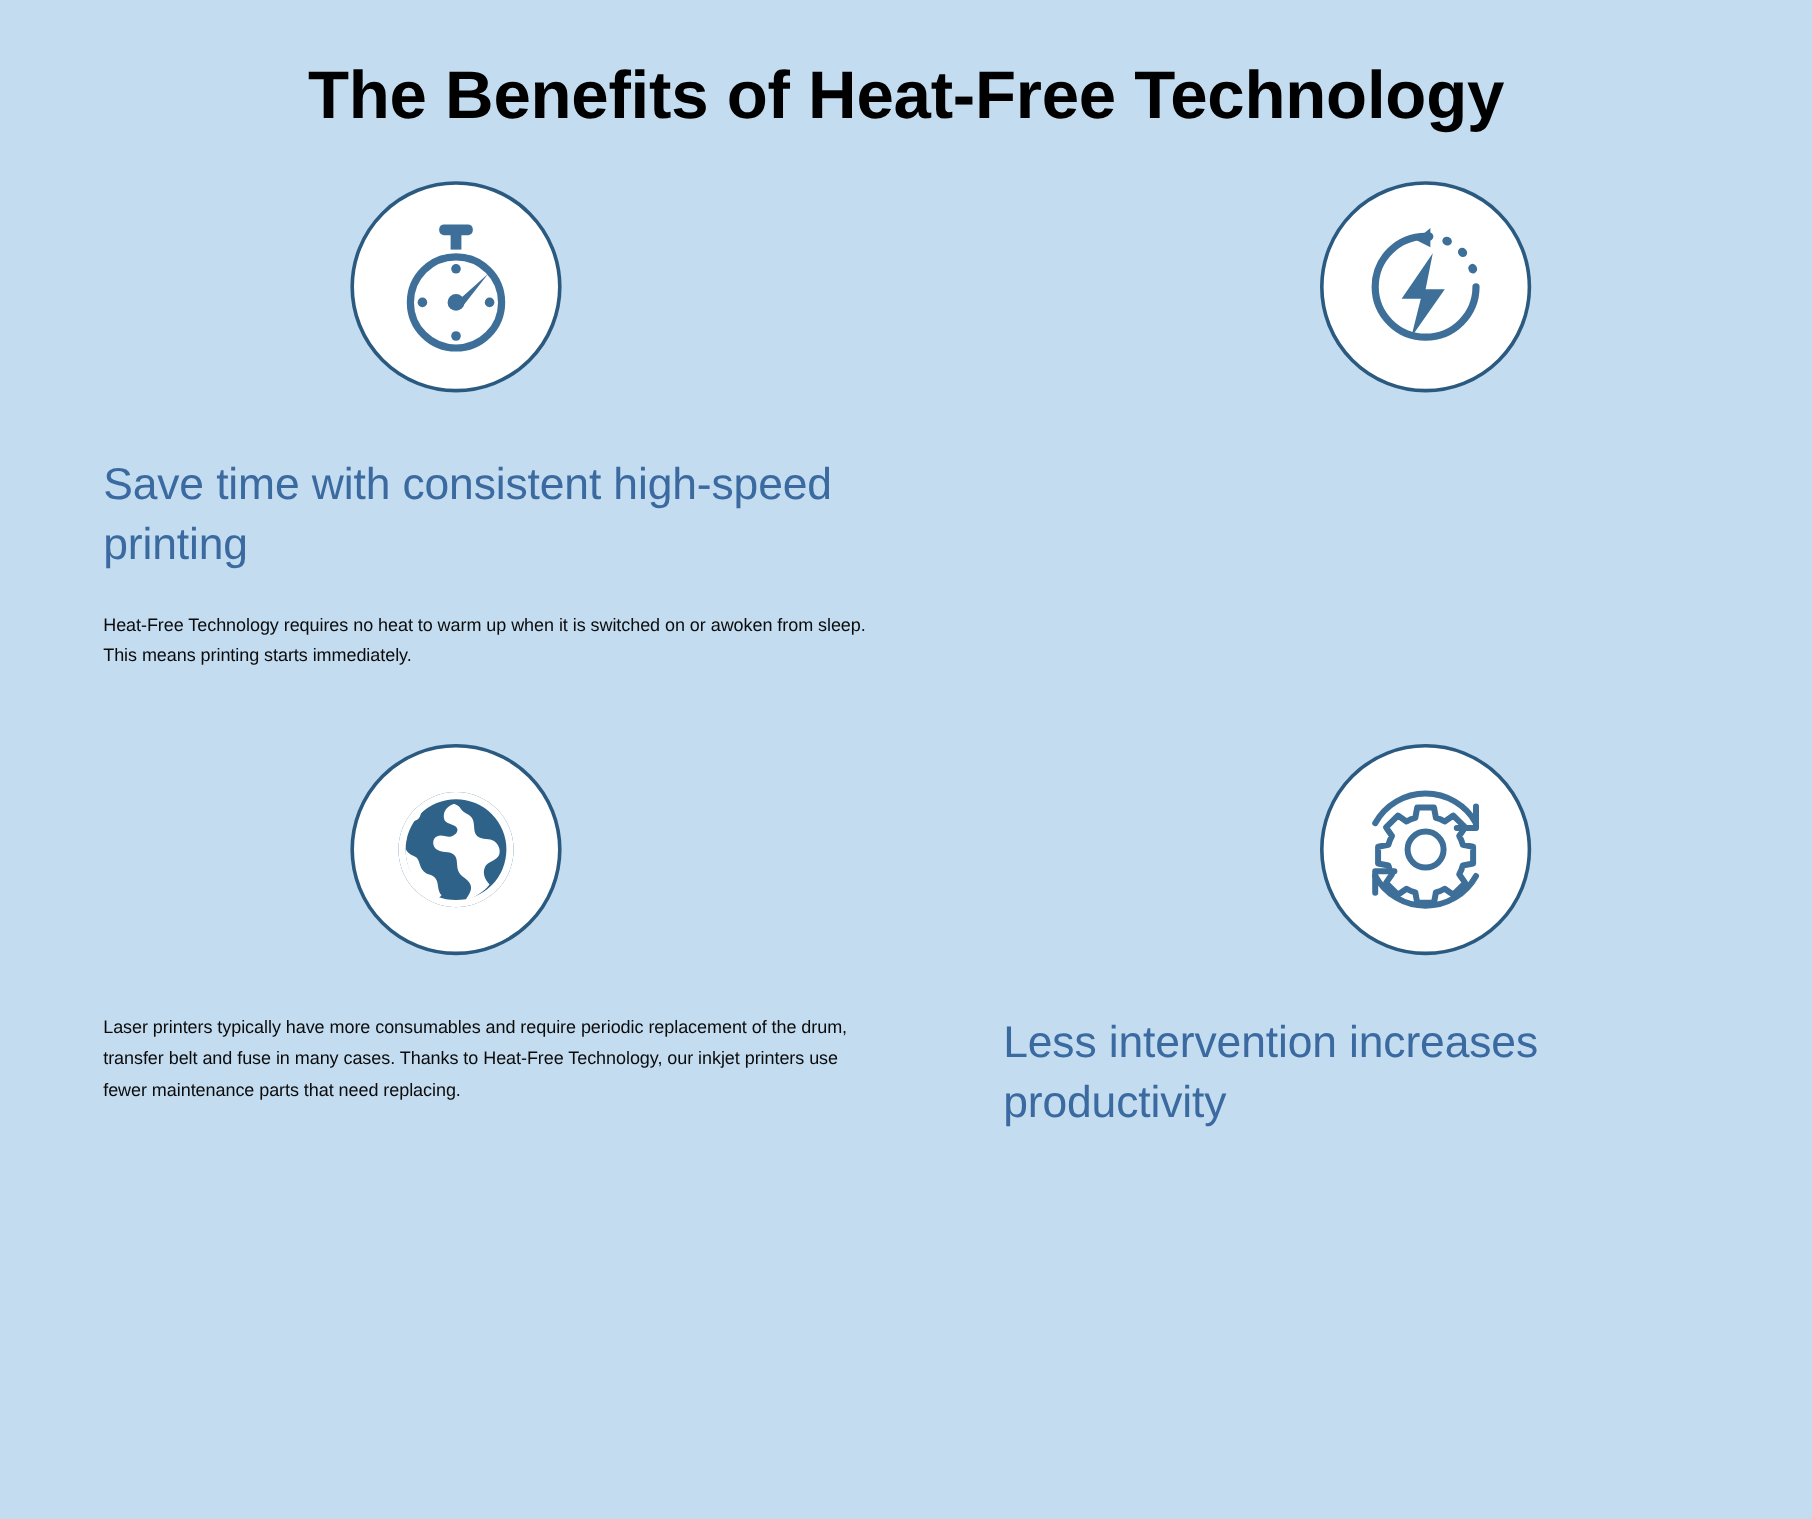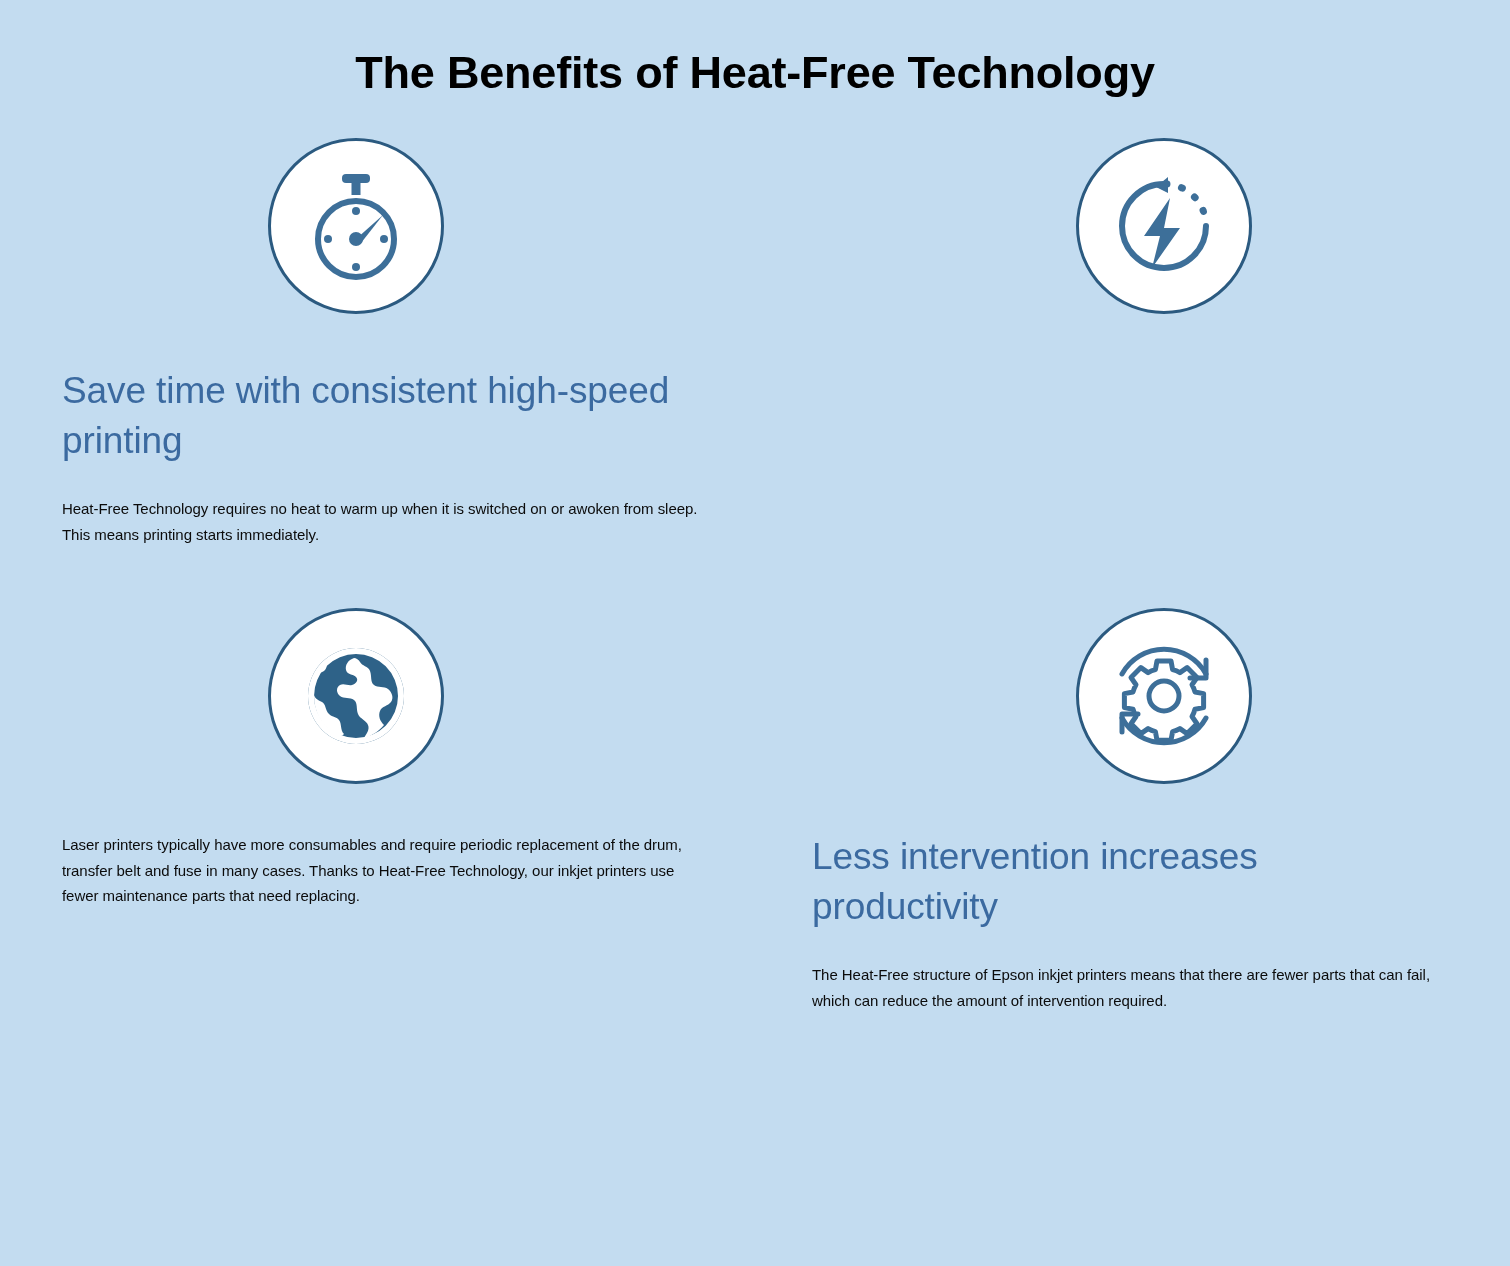--- a/index.html
+++ b/index.html
@@ -18,37 +18,38 @@
   .page {
     position: relative;
     width: 1510px;
     height: 1266px;
     background: #c3dcf0;
     box-sizing: border-box;
   }
 
   .page-title {
     text-align: center;
-    font-size: 45px;
+    font-size: 56px;
     font-weight: bold;
     color: #000000;
     letter-spacing: -0.2px;
     margin: 0;
     padding-top: 48px;
     line-height: 1.12;
   }
 
   .grid {
     display: grid;
     grid-template-columns: 750px 700px;
     column-gap: 0px;
     row-gap: 0px;
     padding: 0 0 0 62px;
     margin-top: 40px;
     box-sizing: border-box;
+    margin-left: 24px;
   }
 
   .card {
     width: 100%;
     box-sizing: border-box;
   }
 
   
   .grid > .card:nth-child(even) {
     padding-left: 0;
@@ -180,17 +181,16 @@
                      a27 27 0 0 1 3 7.3 l8.6 1.6 v14 l-8.6 1.6 a27 27 0 0 1 -3 7.3
                      l5 7.2 l-9.9 9.9 l-7.2 -5 a27 27 0 0 1 -7.3 3 l-1.6 8.6 h-14
                      l-1.6 -8.6 a27 27 0 0 1 -7.3 -3 l-7.2 5 l-9.9 -9.9 l5 -7.2
                      a27 27 0 0 1 -3 -7.3 l-8.6 -1.6 v-14 l8.6 -1.6 a27 27 0 0 1 3 -7.3
                      l-5 -7.2 l9.9 -9.9 l7.2 5 a27 27 0 0 1 7.3 -3 z" stroke="#3d6f99" stroke-width="5" fill="none" stroke-linejoin="round"></path>
             <circle cx="58" cy="58" r="15" stroke="#3d6f99" stroke-width="5" fill="none"></circle>
           </svg>
         </span>
       </div>
       <h2 class="card-heading">Less intervention increases productivity</h2>
-      <p class="card-body">The Heat-Free structure of Epson inkjet printers means that there are fewer parts that can fail, which can reduce the amount of intervention required.</p>
     </div>
 
   </div>
 </div>
 
 </body></html>

